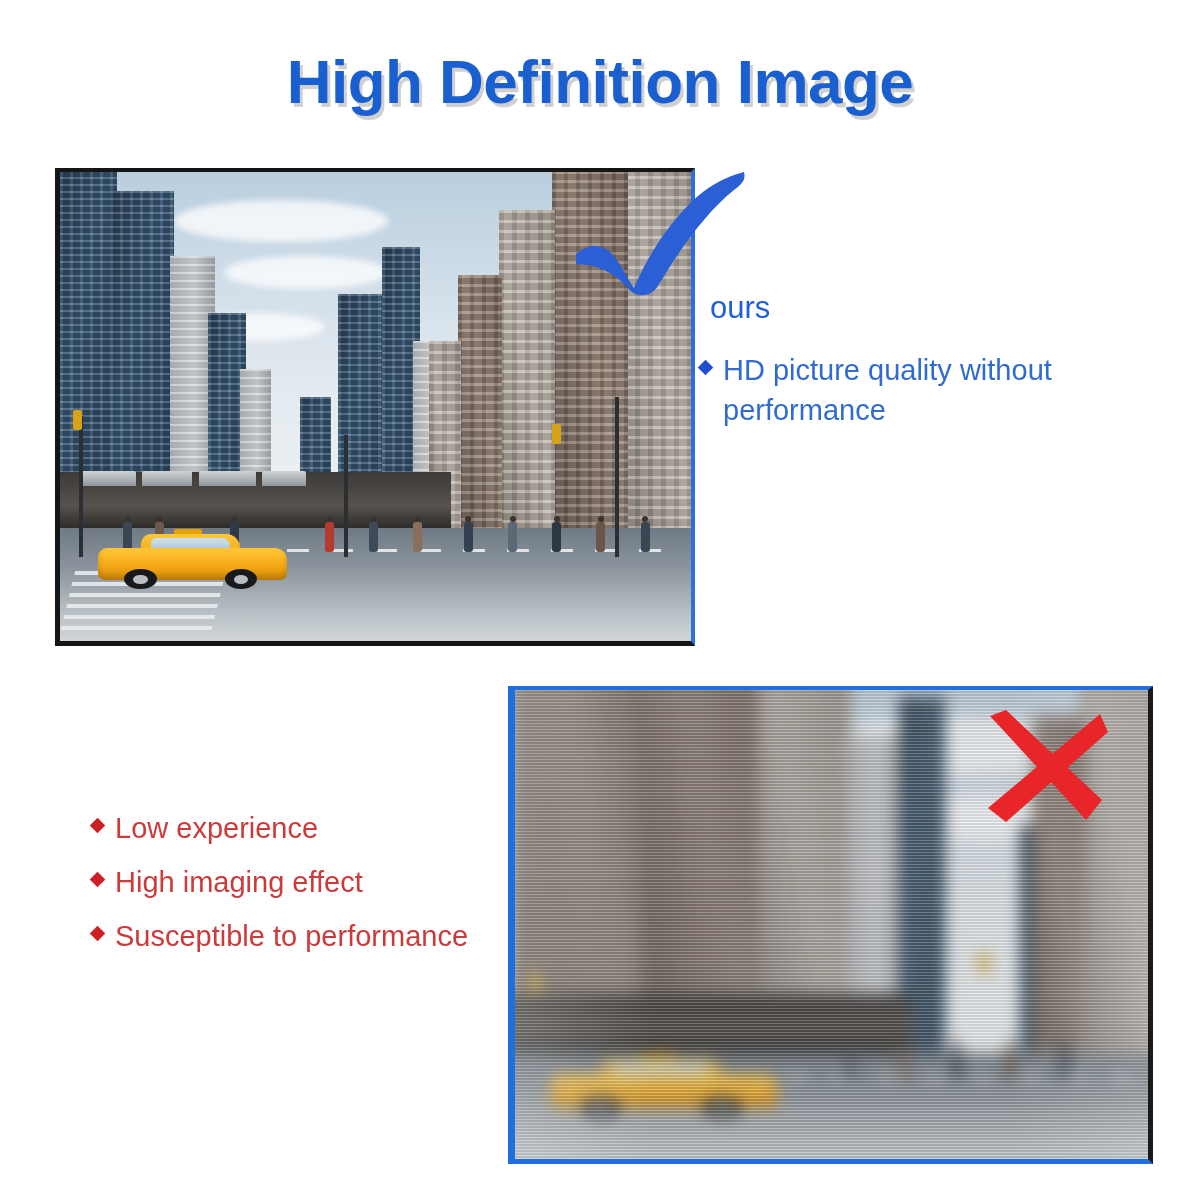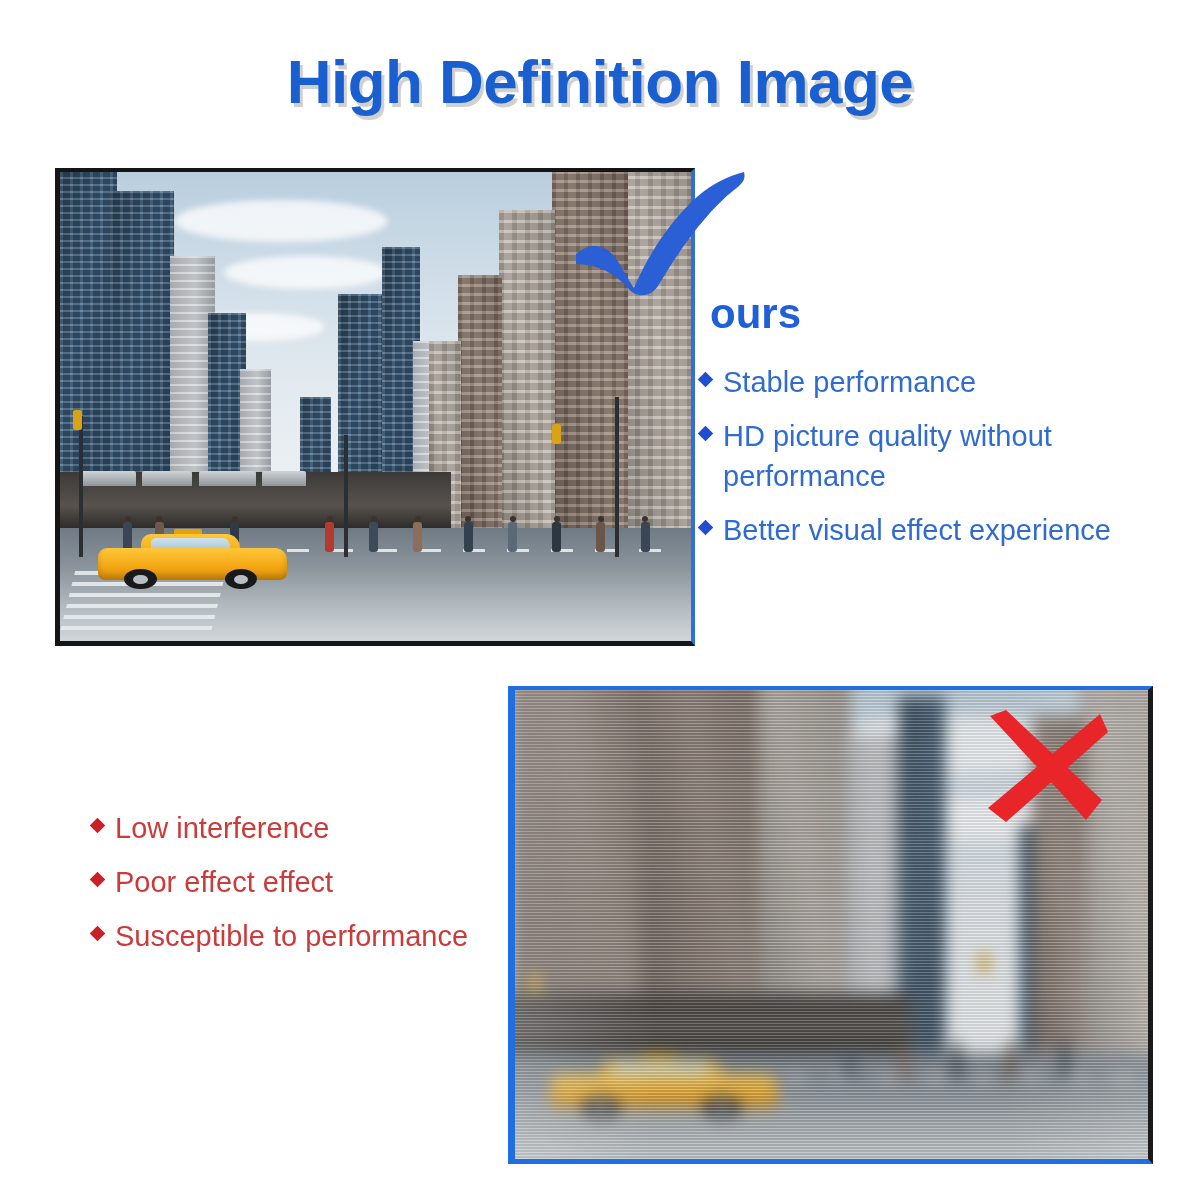--- a/index.html
+++ b/index.html
@@ -306,24 +306,24 @@
   }
 
   
   #ours-block {
     position: absolute;
     left: 700px;
     top: 272px;
     width: 470px;
   }
   #ours-heading {
-    font-size: 42px;
+    font-size: 31px;
     color: #1f5fd8;
     margin: 0 0 24px 10px;
-    font-weight: bold;
+    font-weight: normal;
   }
   #ordinary-block {
     position: absolute;
     left: 92px;
     top: 790px;
     width: 430px;
   }
   #ordinary-heading {
     font-size: 34px;
     font-weight: bold;
@@ -436,29 +436,21 @@
              C74 96, 96 56, 128 28 C142 16, 158 8, 174 4
              C176 12, 172 16, 164 22 C136 44, 108 84, 88 118
              C80 130, 66 130, 58 120 C44 104, 26 96, 6 96 Z" fill="#2a5fd6"></path>
   </svg>
 
   <div id="ours-block">
     <div id="ours-heading">ours</div>
     <ul class="bullet-list blue">
       <li class="bullet-item">
         <span class="diamond"></span>
-        <span class="bullet-text">Stable performance</span>
-      </li>
-      <li class="bullet-item">
-        <span class="diamond"></span>
         <span class="bullet-text">HD picture quality without performance</span>
-      </li>
-      <li class="bullet-item">
-        <span class="diamond"></span>
-        <span class="bullet-text">Better visual effect experience</span>
       </li>
     </ul>
   </div>
 
   <div id="sd-photo-frame" class="photo-frame">
     <div class="scene" id="sd-scene">
       <div class="sky"></div>
 
       <div class="cloud" style="left:48%; top:8%; width:40%; height:12%;"></div>
       <div class="cloud" style="left:58%; top:24%; width:30%; height:9%;"></div>
@@ -501,25 +493,25 @@
 
   <svg id="cross-mark" viewBox="0 0 130 120">
     <path d="M10 8 L26 2 L122 92 L106 112 Z" fill="#e8262a"></path>
     <path d="M120 6 L128 24 L26 114 L8 100 Z" fill="#e8262a"></path>
   </svg>
 
   <div id="ordinary-block">
     <ul class="bullet-list red">
       <li class="bullet-item">
         <span class="diamond"></span>
-        <span class="bullet-text">Low interference</span>
+        <span class="bullet-text">Low experience</span>
       </li>
       <li class="bullet-item">
         <span class="diamond"></span>
-        <span class="bullet-text">Poor effect effect</span>
+        <span class="bullet-text">High imaging effect</span>
       </li>
       <li class="bullet-item">
         <span class="diamond"></span>
         <span class="bullet-text">Susceptible to performance</span>
       </li>
     </ul>
   </div>
 
 </div>
 

